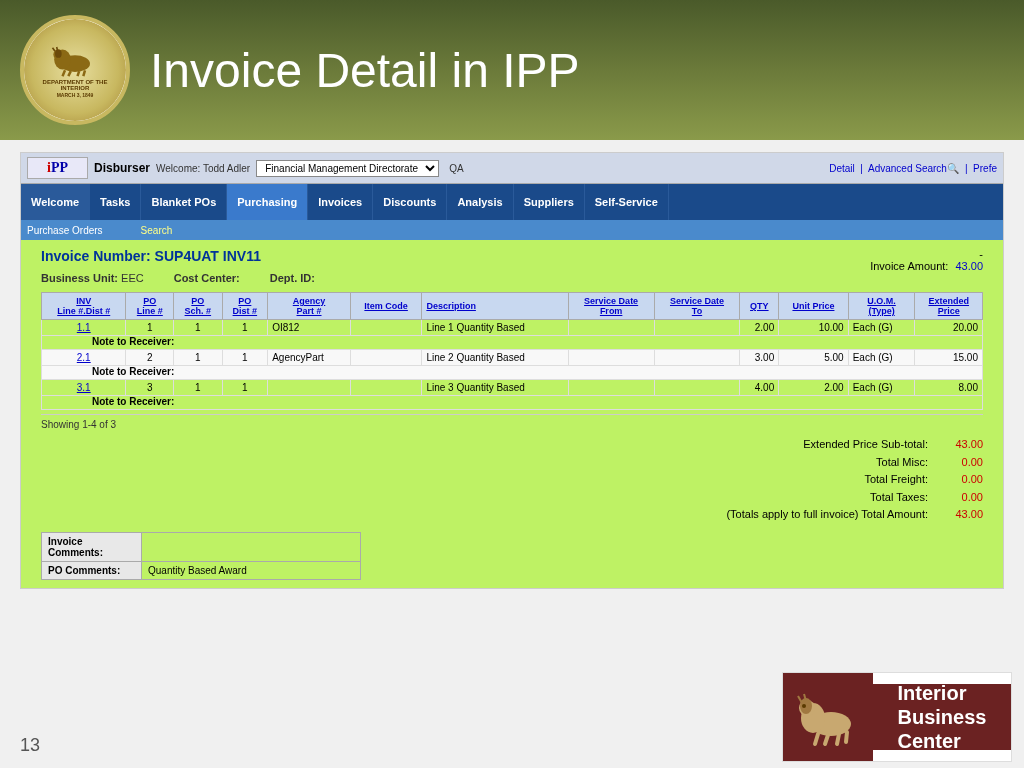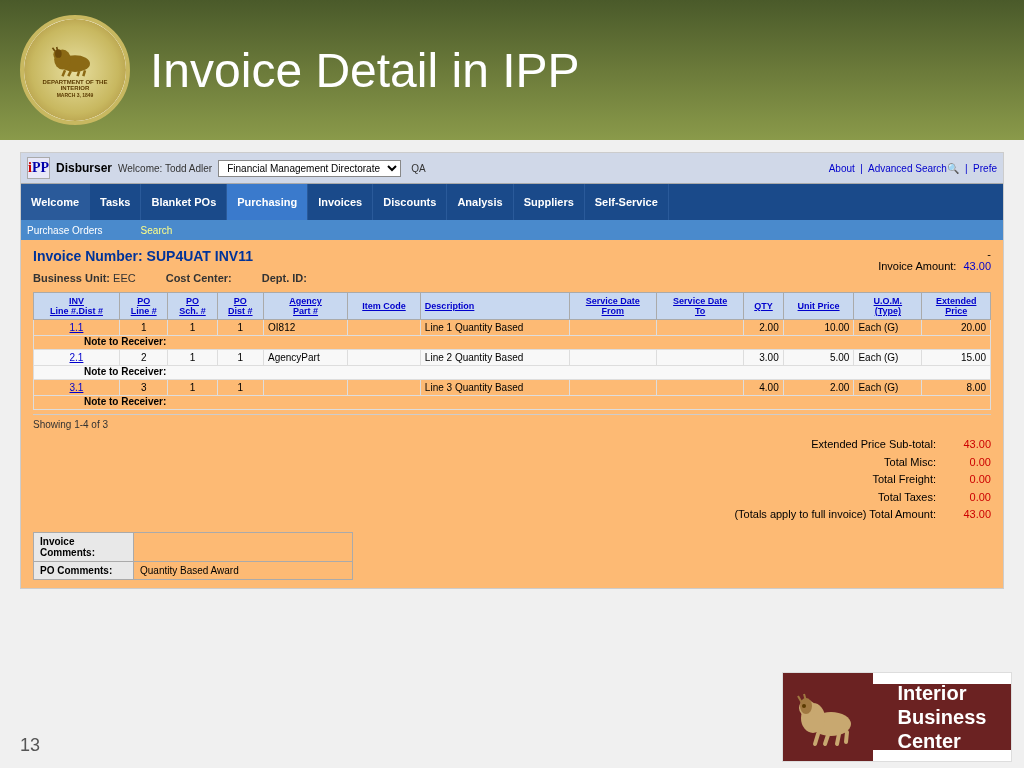--- a/index.html
+++ b/index.html
@@ -87,21 +87,21 @@
       padding: 4px 6px;
       gap: 6px;
       border-bottom: 1px solid #aaa;
     }
     .ipp-logo {
       font-size: 14px;
       font-weight: bold;
       color: #003399;
       font-family: serif;
       background: #e8e8f8;
-      padding: 2px 0;
+      padding: 2px 19px;
       border: 1px solid #aaa;
     }
     .ipp-logo span { color: #cc0000; }
     .ipp-disburser {
       font-size: 12px;
       font-weight: bold;
       color: #000;
     }
     .ipp-welcome {
       font-size: 10px;
@@ -162,22 +162,22 @@
       font-size: 10px;
       cursor: pointer;
     }
     .subnav-item.active {
       color: #ffff88;
       padding-left: 32px;
     }
 
     
     .ipp-content {
-      padding: 8px 12px;
-      background: #fdba74;
+      padding: 8px 20px;
+      background: #bef264;
     }
     .invoice-title {
       color: #003399;
       font-size: 14px;
       font-weight: bold;
       margin-bottom: 4px;
     }
 
     .meta-row {
       display: flex;
@@ -352,21 +352,21 @@
       <div class="ipp-logo">
         <span style="color:#cc0000;">i</span><span style="color:#0000aa;">PP</span>
       </div>
       <div class="ipp-disburser">Disburser</div>
       <div class="ipp-welcome">Welcome: Todd Adler</div>
       <select class="ipp-select">
         <option>Financial Management Directorate</option>
       </select>
       <div class="ipp-qa">QA</div>
       <div class="ipp-links">
-        <a>About</a>
+        <a>Detail</a>
         &nbsp;|&nbsp;
         <a>Advanced Search</a>🔍
         &nbsp;|&nbsp;
         <a>Prefe</a>
       </div>
     </div>
 
     <div class="ipp-navbar">
       <div class="nav-item">Welcome</div>
       <div class="nav-item">Tasks</div>

